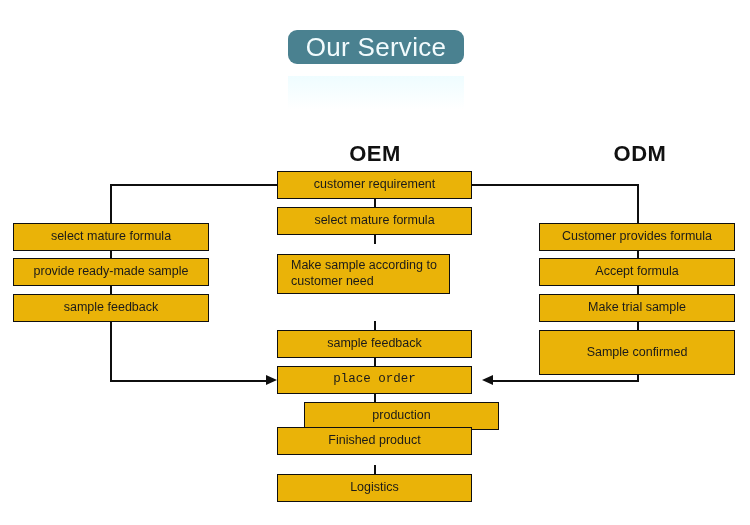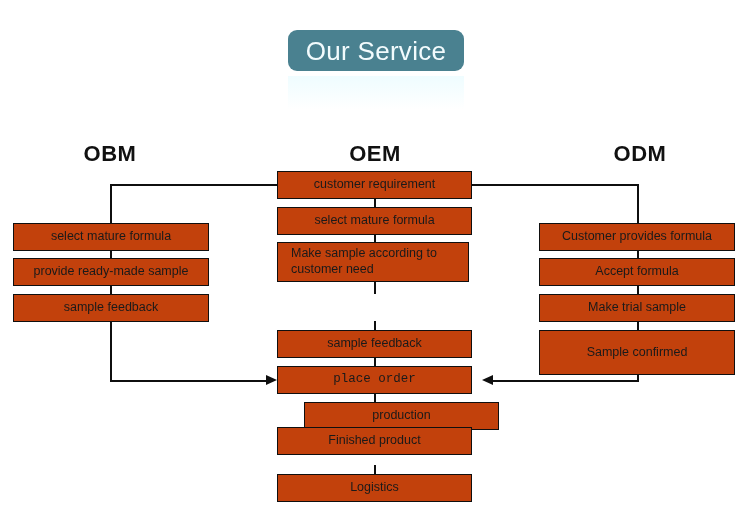--- a/index.html
+++ b/index.html
@@ -19,21 +19,21 @@
     height: 525px;
     background: #ffffff;
   }
 
   
   #title-banner {
     position: absolute;
     left: 288px;
     top: 30px;
     width: 176px;
-    height: 41px;
+    height: 34px;
     background: #4a8190;
     border-radius: 9px;
     display: flex;
     align-items: center;
     justify-content: center;
   }
   #title-banner .title-text {
     color: #f2fbfd;
     font-size: 26px;
     font-weight: 400;
@@ -62,21 +62,21 @@
   }
   #header-obm { left: 40px;  top: 143px; width: 140px; }
   #header-oem { left: 305px; top: 143px; width: 140px; }
   #header-odm { left: 570px; top: 143px; width: 140px; }
 
   
   .node {
     position: absolute;
     box-sizing: border-box;
     border: 1.6px solid #0f0f0f;
-    background: #c2410c;
+    background: #eab308;
     color: #1a1a1a;
     font-size: 12.5px;
     display: flex;
     align-items: center;
     justify-content: center;
     text-align: center;
     line-height: 1.25;
     z-index: 3;
   }
   .node.left-text {
@@ -115,21 +115,20 @@
 </head>
 <body>
 
 <div id="canvas">
 
   <div id="title-banner">
     <span class="title-text">Our Service</span>
   </div>
   <div id="title-glow"></div>
 
-  <div class="col-header" id="header-obm">OBM</div>
   <div class="col-header" id="header-oem">OEM</div>
   <div class="col-header" id="header-odm">ODM</div>
 
   <div class="line h" style="left:110px; top:184px; width:168px;"></div>
   <div class="line v" style="left:110px; top:184px; height:40px;"></div>
 
   <div class="line h" style="left:471px; top:184px; width:168px;"></div>
   <div class="line v" style="left:637px; top:184px; height:40px;"></div>
 
   <div class="line v" style="left:110px; top:249px; height:10px;"></div>
@@ -155,21 +154,21 @@
   <div class="line v" style="left:374px; top:393px; height:10px;"></div>
   <div class="line v" style="left:374px; top:429px; height:10px;"></div>
   <div class="line v" style="left:374px; top:465px; height:10px;"></div>
 
   <div class="node" style="left:13px; top:223px; width:196px; height:28px;">select mature formula</div>
   <div class="node" style="left:13px; top:258px; width:196px; height:28px;">provide ready-made sample</div>
   <div class="node" style="left:13px; top:294px; width:196px; height:28px;">sample feedback</div>
 
   <div class="node" style="left:277px; top:171px; width:195px; height:28px;">customer requirement</div>
   <div class="node" style="left:277px; top:207px; width:195px; height:28px;">select mature formula</div>
-  <div class="node left-text" style="left:277px; top:242px; width:192px; height:40px;">Make sample according to customer need</div>
+  <div class="node left-text" style="left:277px; top:254px; width:173px; height:40px;">Make sample according to customer need</div>
   <div class="node" style="left:277px; top:330px; width:195px; height:28px;">sample feedback</div>
   <div class="node" style="left:277px; top:366px; width:195px; height:28px;font-family:Liberation Mono, monospace;">place order</div>
   <div class="node" style="left:277px; top:402px; width:195px; height:28px;margin-left:27px;">production</div>
   <div class="node" style="left:277px; top:427px; width:195px; height:28px;">Finished product</div>
   <div class="node" style="left:277px; top:474px; width:195px; height:28px;">Logistics</div>
 
   <div class="node" style="left:539px; top:223px; width:196px; height:28px;">Customer provides formula</div>
   <div class="node" style="left:539px; top:258px; width:196px; height:28px;text-align:center;">Accept formula</div>
   <div class="node" style="left:539px; top:294px; width:196px; height:28px;">Make trial sample</div>
   <div class="node" style="left:539px; top:330px; width:196px; height:45px;">Sample confirmed</div>

